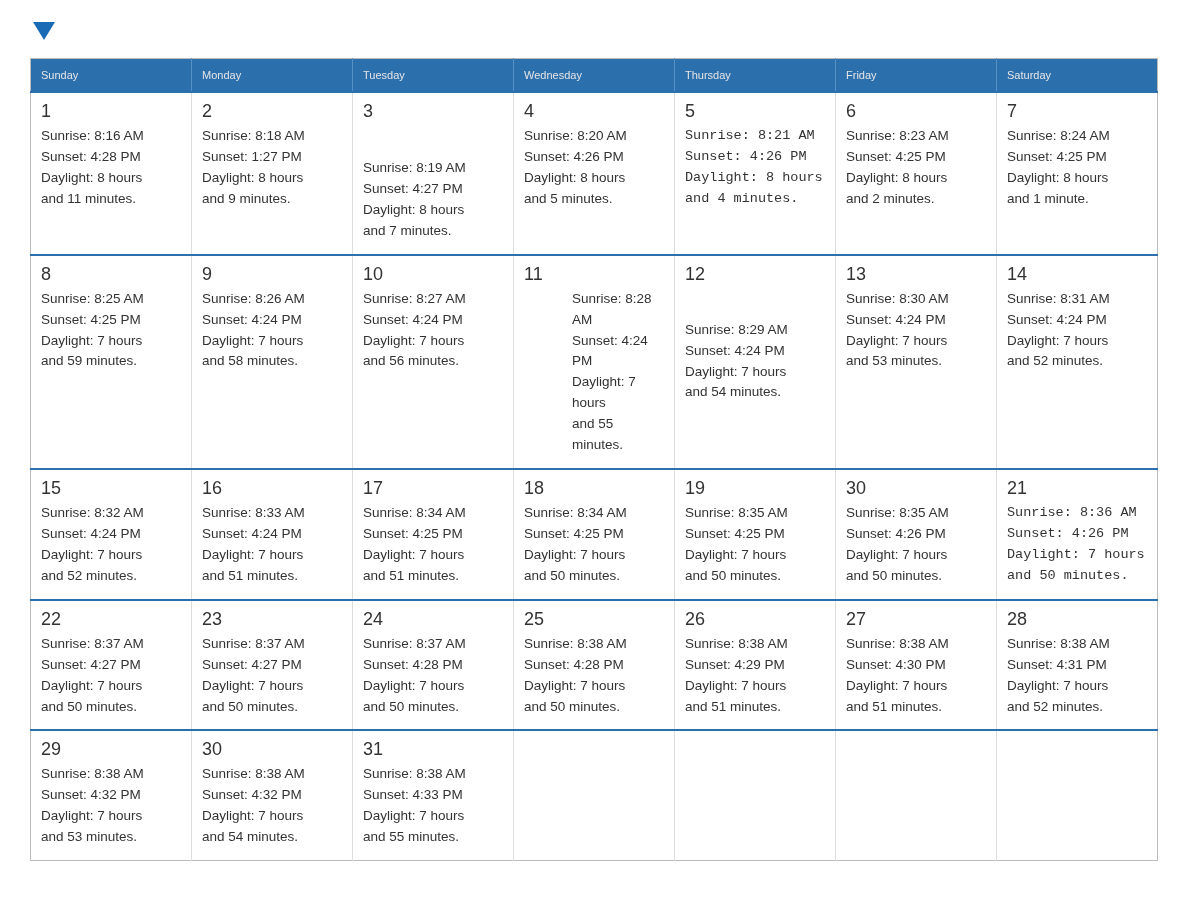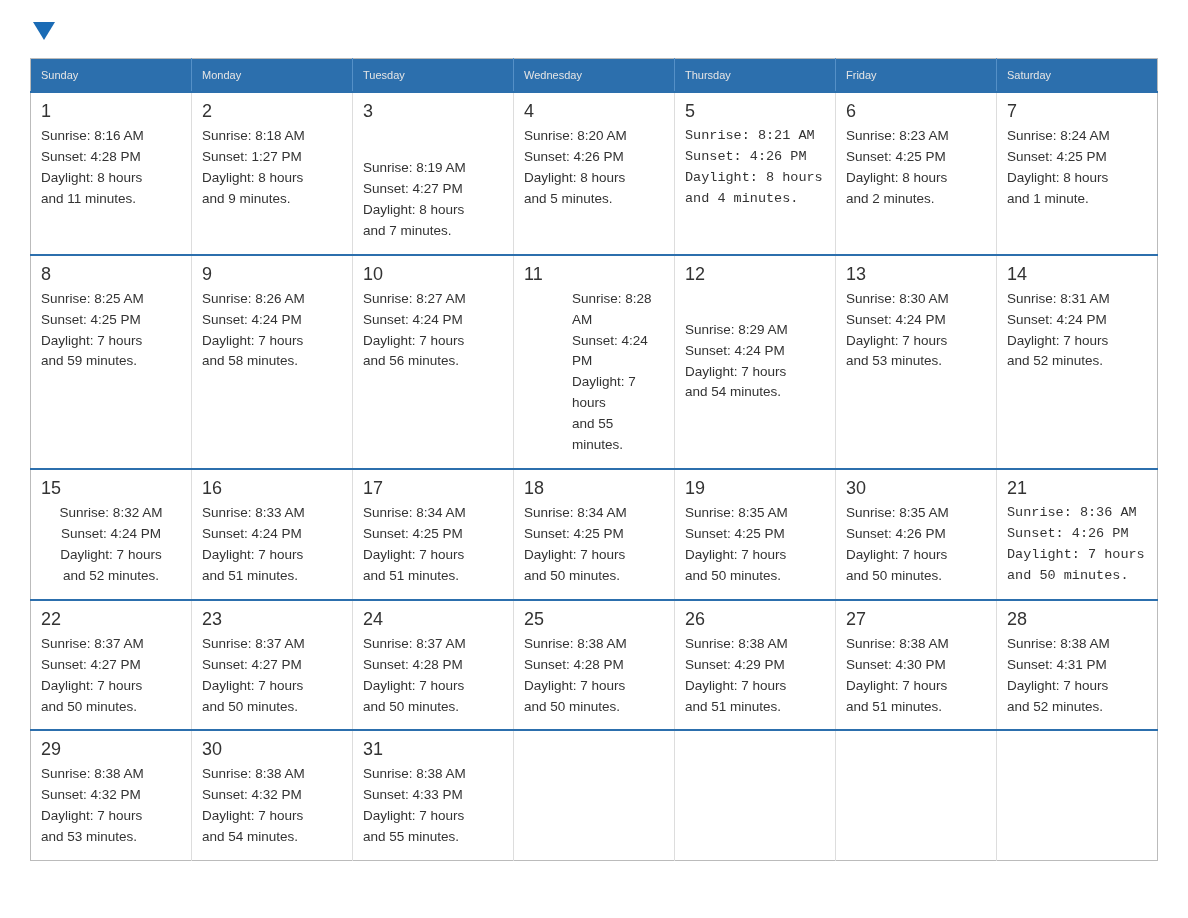--- a/index.html
+++ b/index.html
@@ -227,21 +227,21 @@
           <span class="day-num">14</span>
           <div class="day-info" style="white-space: pre-line;">Sunrise: 8:31 AM
 Sunset: 4:24 PM
 Daylight: 7 hours
 and 52 minutes.</div>
         </td>
       </tr>
       <tr>
         <td>
           <span class="day-num">15</span>
-          <div class="day-info" style="white-space: pre-line; text-align: center;">Sunrise: 8:32 AM
+          <div class="day-info" style="white-space: pre-line;">Sunrise: 8:32 AM
 Sunset: 4:24 PM
 Daylight: 7 hours
 and 52 minutes.</div>
         </td>
         <td>
           <span class="day-num">16</span>
           <div class="day-info" style="white-space: pre-line;">Sunrise: 8:33 AM
 Sunset: 4:24 PM
 Daylight: 7 hours
 and 51 minutes.</div>

